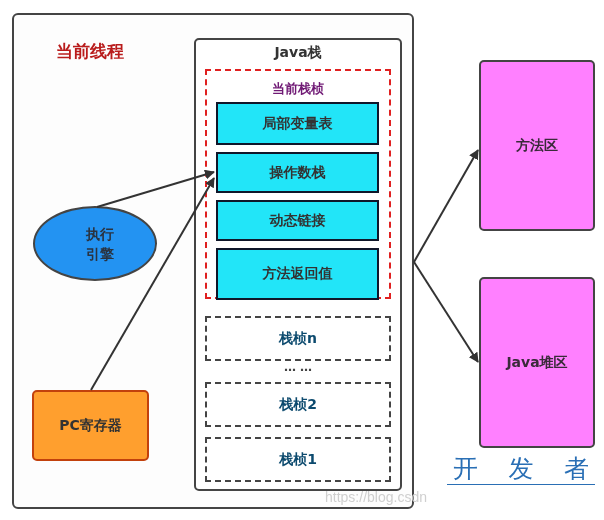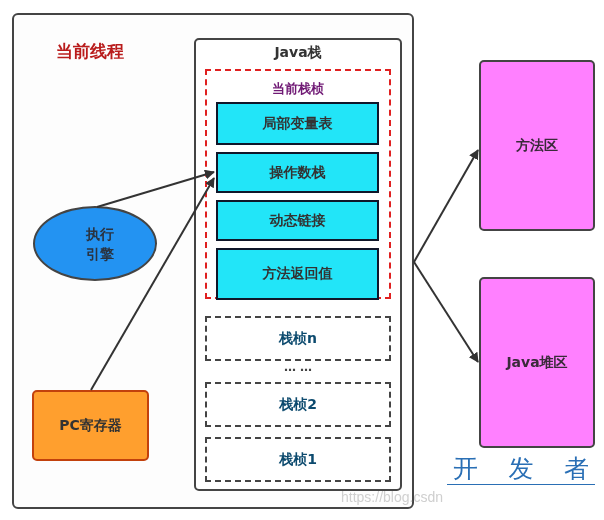--- a/index.html
+++ b/index.html
@@ -13,21 +13,21 @@
   .cur-frame { left:205px; top:69px; width:186px; height:230px; border:2px dashed #e02020; }
   .cur-frame-title { left:205px; top:80px; width:186px; text-align:center; font-size:13px; font-weight:bold; color:#701a75; }
   .cyan { left:216px; width:163px; background:#22e5f8; border:2px solid #0f172a; display:flex; align-items:center; justify-content:center; font-size:14px; font-weight:bold; color:#333; }
   .frame-dash { left:205px; width:186px; height:45px; border:2px dashed #444; display:flex; align-items:center; justify-content:center; font-size:14px; font-weight:bold; color:#0c4a6e; }
   .ellipsis { left:205px; top:360px; width:186px; text-align:center; font-size:12px; font-weight:bold; color:#444; }
   .engine { left:33px; top:206px; width:124px; height:75px; border-radius:50%; background:#2393f2; border:2px solid #444; display:flex; align-items:center; justify-content:center; text-align:center; font-size:14px; font-weight:bold; color:#2a3340; line-height:20px; }
   .engine span { display:block;margin-left:10px; }
   .pc { left:32px; top:390px; width:117px; height:71px; background:#ff9f2e; border:2px solid #c2410c; border-radius:5px; display:flex; align-items:center; justify-content:center; font-size:14px; font-weight:bold; color:#333; }
   .magenta { left:479px; width:116px; height:171px; background:#ff80ff; border:2px solid #444; border-radius:5px; display:flex; align-items:center; justify-content:center; font-size:14px; font-weight:bold; color:#3a2a3a; }
   svg.arrows { position:absolute; left:0; top:0; }
-  .wm-url { left:341px; top:489px; font-size:14px; color:#cfcfcf; font-family:"Liberation Sans",sans-serif; }
+  .wm-url { left:325px; top:489px; font-size:14px; color:#cfcfcf; font-family:"Liberation Sans",sans-serif; }
   .wm-logo { left:447px; top:455px; width:148px; }
   .wm-cn { display:flex; justify-content:space-between; font-size:25px; color:#2a6fb5; line-height:28px; padding:0 6px; }
   .wm-line { height:1px; background:#2a6fb5; margin:1px 0; }
   .wm-en { font-size:24px; color:#2a6fb5; line-height:26px; text-align:center; font-family:"Liberation Sans",sans-serif; letter-spacing:0px; }
 </style>
 </head>
 <body>
 
 <div class="abs thread-box"></div>
 <div class="abs thread-title">当前线程</div>

